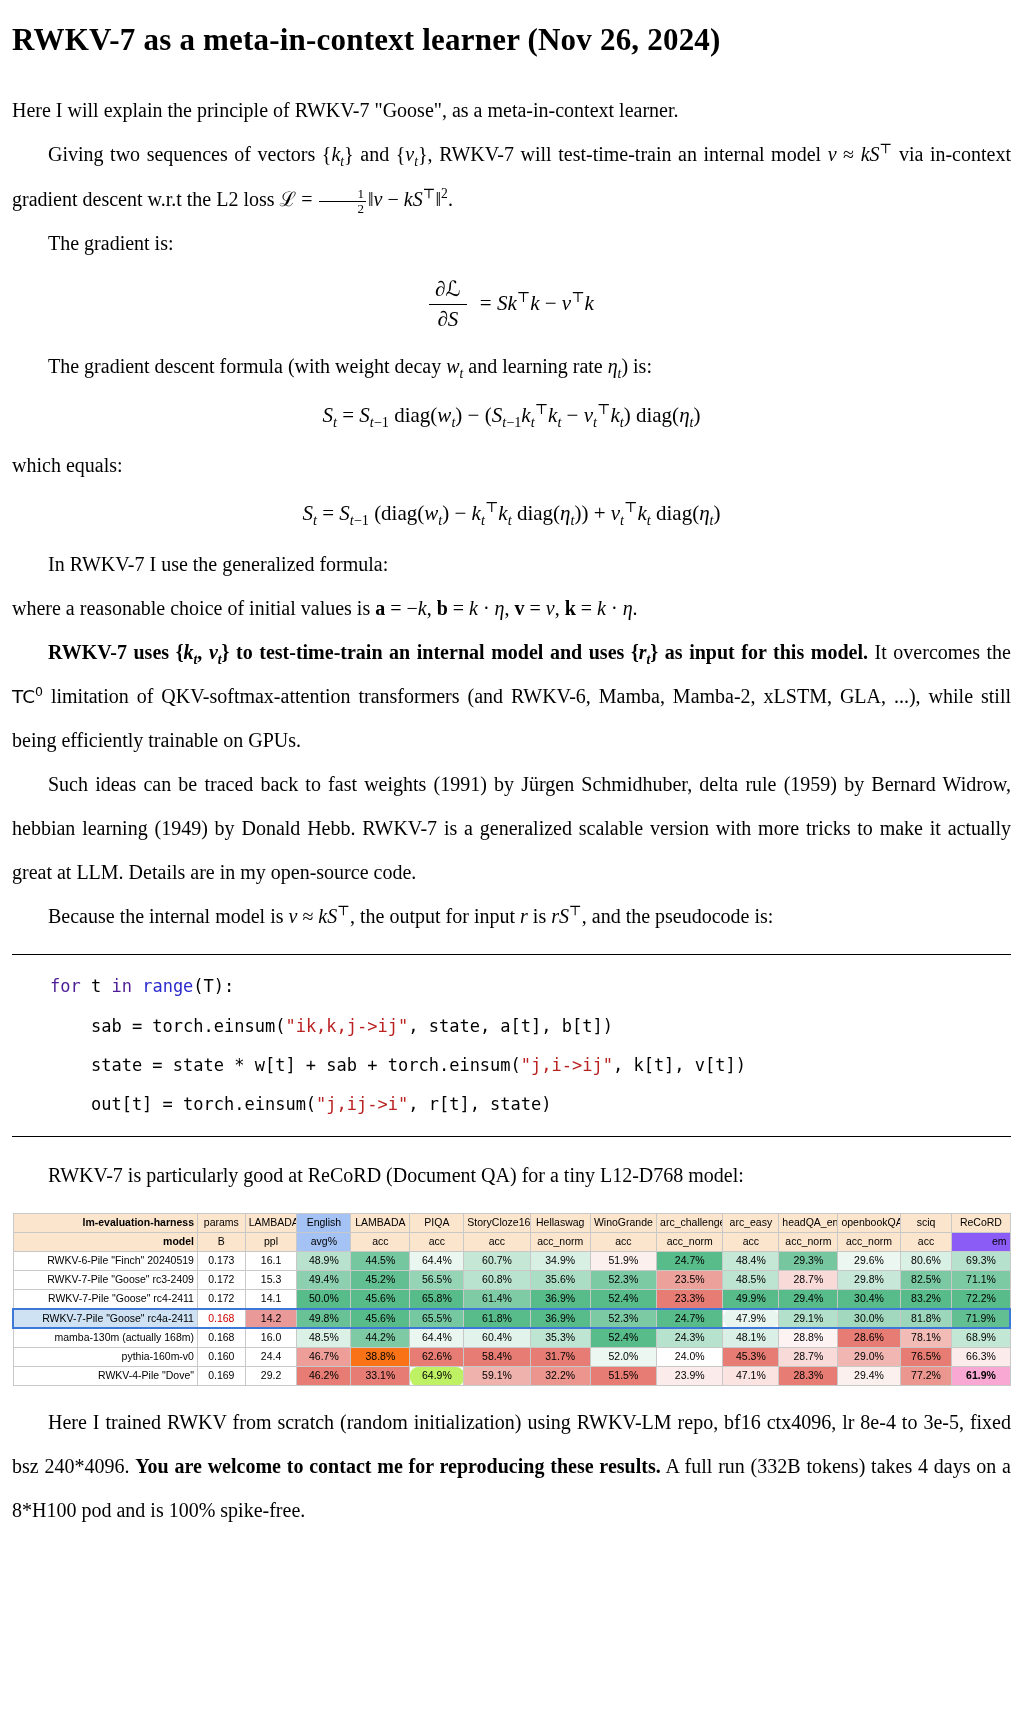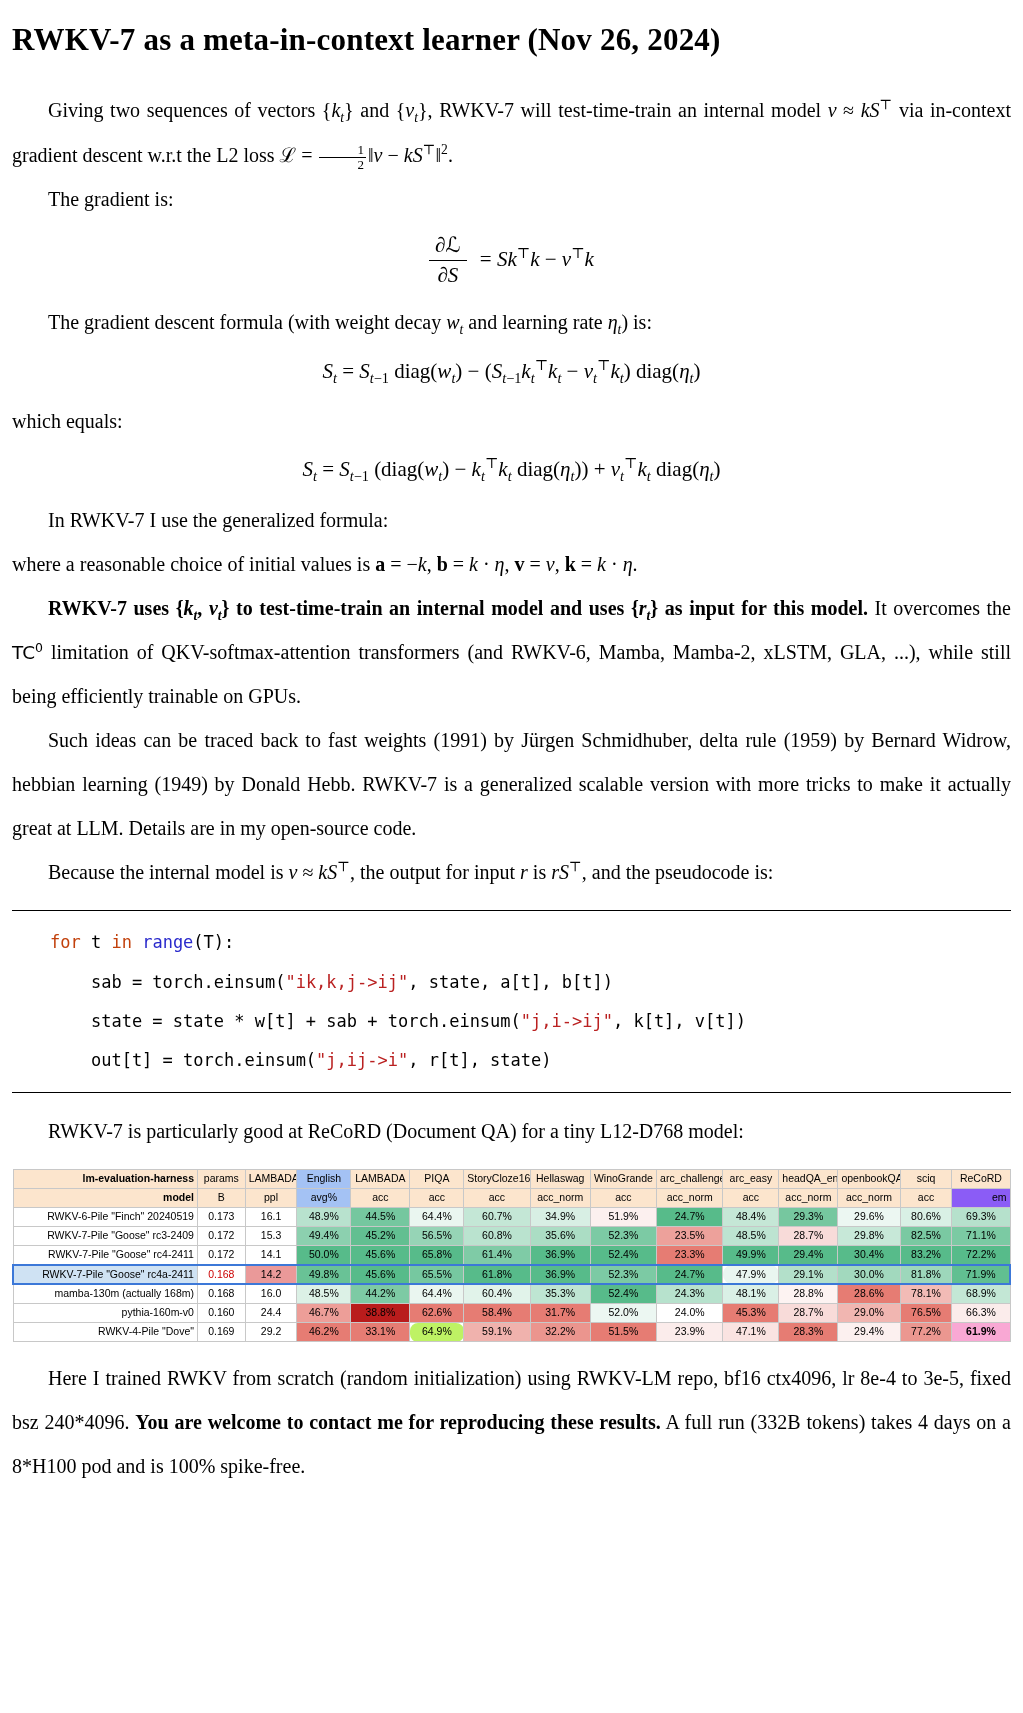--- a/index.html
+++ b/index.html
@@ -25,38 +25,39 @@
   .ifrac .n { display: block; border-bottom: 1px solid #000; padding: 0 2px; }
   .ifrac .d { display: block; padding: 0 2px; }
 
   .sf { font-family: "DejaVu Sans", "Liberation Sans", sans-serif; font-size: 92%; }
 
   hr.rule { border: none; border-top: 1.5px solid #000; margin: 16px 0 6px 0; }
   hr.rule.bottom { margin: 6px 0 16px 0; }
 
   .codeblock { font-family: "DejaVu Sans Mono", "Liberation Mono", monospace; font-size: 17px;
                line-height: 2.3; padding: 6px 0 6px 38px; white-space: pre; }
-  .code-line .kw { color: #c2410c; }
+  .code-line .kw { color: #4c1d95; }
   .code-line .bi { color: #2a2acc; }
   .code-line .str { color: #ba2121; }
 
   .results { width: 100%; border-collapse: collapse; table-layout: fixed;
              font-family: "Liberation Sans", "DejaVu Sans", sans-serif; font-size: 10.5px;
              margin: 16px 0 14px 0; }
   .results th, .results td { border: 1px solid #c8c8c8; padding: 1px 3px; height: 19px;
              text-align: center; overflow: hidden; white-space: nowrap; font-weight: normal; line-height: 1.5; }
   .results td.model { text-align: right; }
 </style>
 </head>
 <body>
 
 <div class="page">
 
   <h1 class="doc-title">RWKV-7 as a meta-in-context learner (Nov 26, 2024)</h1>
 
+  <p class="body-p">Here I will explain the principle of RWKV-7 "Goose", as a meta-in-context learner.</p>
   <p class="body-p indent">Giving two sequences of vectors {<i>k<sub>t</sub></i>} and {<i>v<sub>t</sub></i>}, RWKV-7 will test-time-train an internal model <i>v</i> ≈ <i>kS</i><sup>⊤</sup> via in-context gradient descent w.r.t the L2 loss ℒ = <span class="ifrac"><span class="n">1</span><span class="d">2</span></span>‖<i>v</i> − <i>kS</i><sup>⊤</sup>‖<sup>2</sup>.</p>
   <p class="body-p indent">The gradient is:</p>
 
   <div class="formula"><span class="frac"><span class="fnum"><i>∂</i>ℒ</span><span class="fden"><i>∂S</i></span></span> = <i>Sk</i><sup>⊤</sup><i>k</i> − <i>v</i><sup>⊤</sup><i>k</i></div>
 
   <p class="body-p indent">The gradient descent formula (with weight decay <i>w<sub>t</sub></i> and learning rate <i>η<sub>t</sub></i>) is:</p>
 
   <div class="formula"><i>S<sub>t</sub></i> = <i>S</i><sub><i>t</i>−1</sub> diag(<i>w<sub>t</sub></i>) − (<i>S</i><sub><i>t</i>−1</sub><i>k<sub>t</sub></i><sup>⊤</sup><i>k<sub>t</sub></i> − <i>v<sub>t</sub></i><sup>⊤</sup><i>k<sub>t</sub></i>) diag(<i>η<sub>t</sub></i>)</div>
 
   <p class="body-p">which equals:</p>
@@ -215,21 +216,21 @@
           <td style="background: rgb(253, 243, 242);">28.8%</td>
           <td style="background: rgb(230, 124, 115);">28.6%</td>
           <td style="background: rgb(242, 187, 182);">78.1%</td>
           <td style="background: rgb(195, 231, 213);">68.9%</td>
         </tr>
         <tr>
           <td class="model">pythia-160m-v0</td>
           <td>0.160</td>
           <td>24.4</td>
           <td style="background: rgb(237, 158, 152);">46.7%</td>
-          <td style="background: #b91c1c;">38.8%</td>
+          <td style="background: #f97316;">38.8%</td>
           <td style="background: rgb(230, 124, 115);">62.6%</td>
           <td style="background: rgb(230, 124, 115);">58.4%</td>
           <td style="background: rgb(230, 124, 115);">31.7%</td>
           <td style="background: rgb(236, 247, 242);">52.0%</td>
           <td style="background: rgb(255, 255, 255);">24.0%</td>
           <td style="background: rgb(230, 124, 115);">45.3%</td>
           <td style="background: rgb(248, 219, 217);">28.7%</td>
           <td style="background: rgb(241, 182, 177);">29.0%</td>
           <td style="background: rgb(230, 124, 115);">76.5%</td>
           <td style="background: rgb(251, 236, 235);">66.3%</td>

